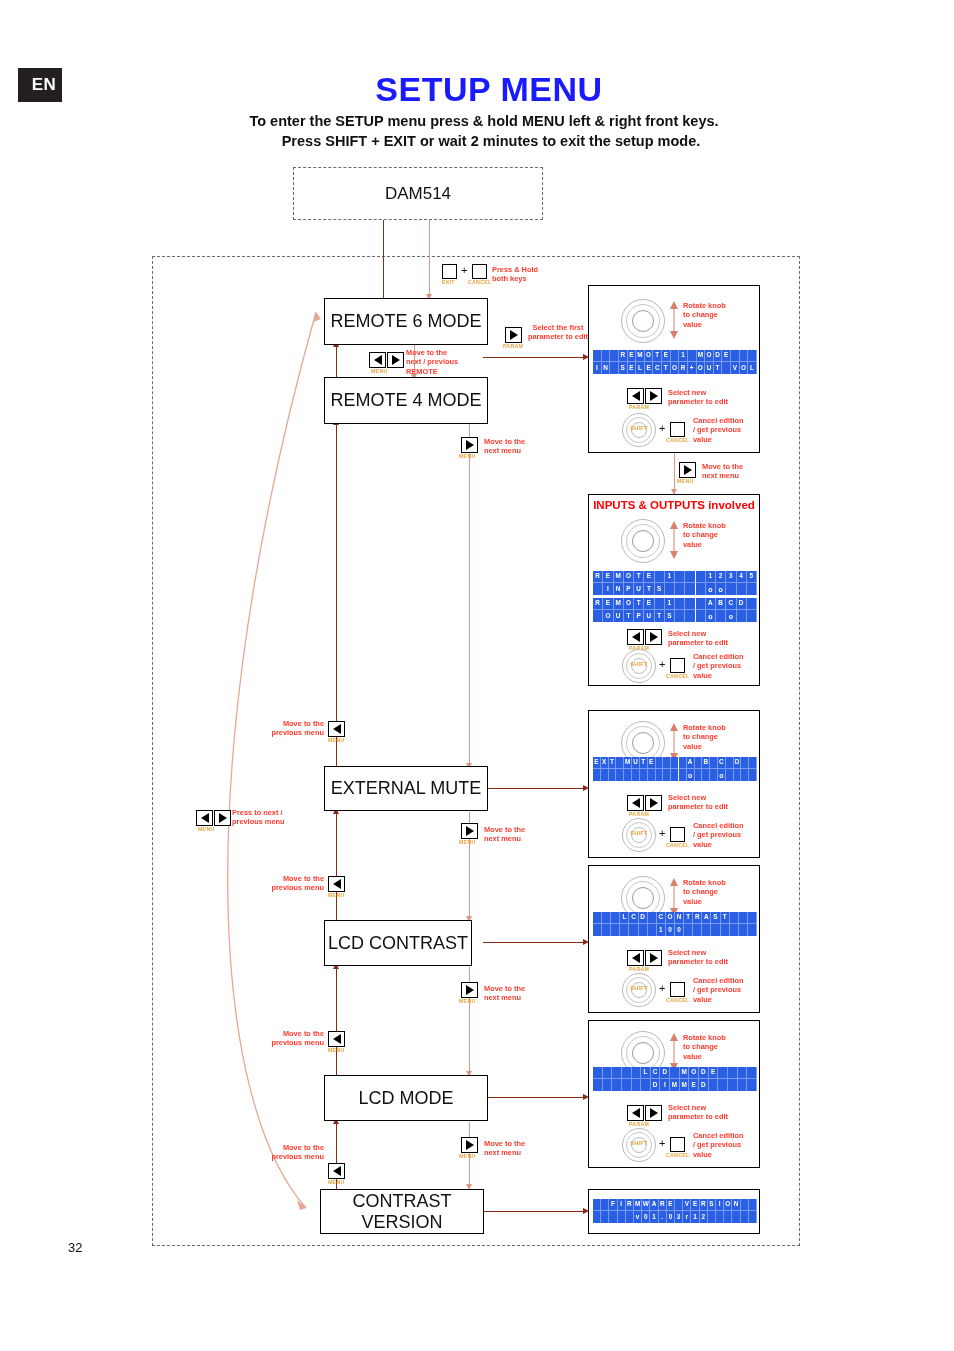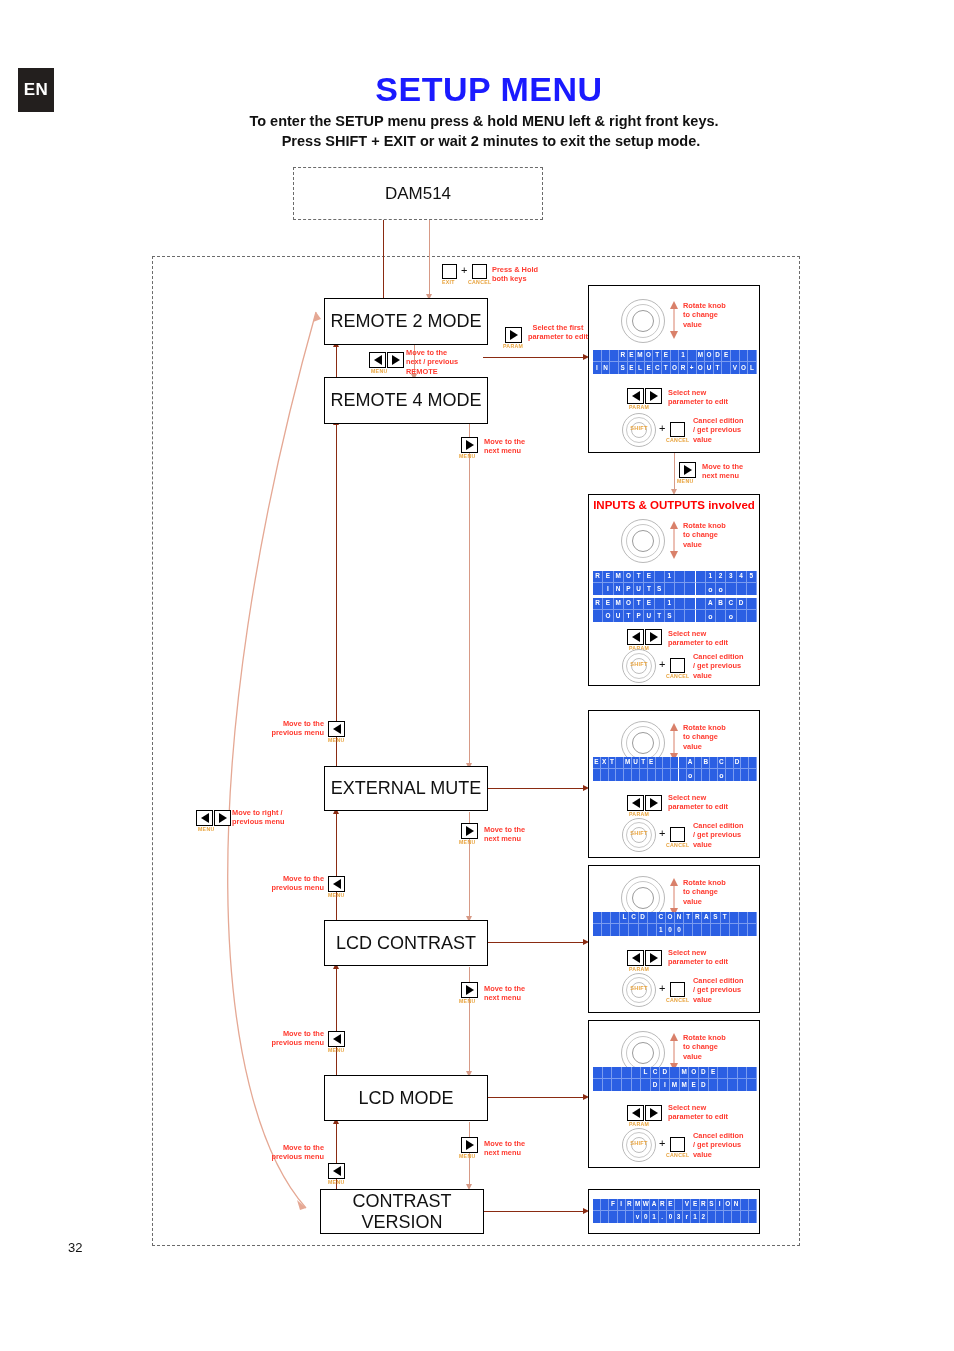--- a/index.html
+++ b/index.html
@@ -1,23 +1,23 @@
 <!DOCTYPE html>
 <html><head>
 <meta charset="utf-8">
 <style>
   html,body{margin:0;padding:0;}
   body{
     width:954px;height:1351px;background:#ffffff;position:relative;
     font-family:"Liberation Sans",sans-serif;overflow:hidden;
   }
   .lang-badge{
-    position:absolute;left:18px;top:68px;width:36px;height:44px;
+    position:absolute;left:18px;top:68px;width:36px;height:34px;
     background:#231f1e;color:#fff;font-weight:bold;font-size:17px;
-    display:flex;align-items:center;justify-content:center;letter-spacing:0.5px;
+    display:flex;align-items:center;justify-content:center;letter-spacing:0.5px;padding-left:8px;
   }
   .page-title{
     position:absolute;left:12px;top:70px;width:954px;text-align:center;
     color:#1a1aff;font-size:34px;font-weight:bold;letter-spacing:0.5px;
   }
   .subtitle{
     position:absolute;left:0;width:954px;text-align:center;
     color:#111;font-size:14.5px;font-weight:bold;padding-left:7px;
   }
   .sub1{top:113px;}
@@ -202,29 +202,29 @@
 
 <div class="keybox" style="left:442px;top:264px;"></div>
 <div class="keylabel" style="left:442px;top:279px;">EXIT</div>
 <div class="plus" style="left:461px;top:264px;">+</div>
 <div class="keybox" style="left:472px;top:264px;"></div>
 <div class="keylabel" style="left:468px;top:279px;">CANCEL</div>
 <div class="note" style="left:492px;top:265px;">Press &amp; Hold
 both keys</div>
 
 <div class="fbox" style="left:324px;top:298px;width:164px;height:47px;">
-  <span>REMOTE 2 MODE</span>
+  <span>REMOTE 6 MODE</span>
 </div>
 <div class="fbox" style="left:324px;top:377px;width:164px;height:47px;">
   <span>REMOTE 4 MODE</span>
 </div>
 <div class="fbox" style="left:324px;top:766px;width:164px;height:45px;">
   <span>EXTERNAL MUTE</span>
 </div>
-<div class="fbox" style="left:324px;top:920px;width:164px;height:46px;">
+<div class="fbox" style="left:324px;top:920px;width:148px;height:46px;">
   <span>LCD CONTRAST</span>
 </div>
 <div class="fbox" style="left:324px;top:1075px;width:164px;height:46px;">
   <span>LCD MODE</span>
 </div>
 <div class="fbox" style="left:320px;top:1189px;width:164px;height:45px;flex-direction:column;">
   <span>CONTRAST</span>
   <span>VERSION</span>
 </div>
 
@@ -267,21 +267,21 @@
 <div class="note rt" style="left:258px;top:719px;width:66px;">Move to the
 previous menu</div>
 
 <div class="arrowkey" style="left:196px;top:810px;">
     <span class="tri-l"></span>
   </div>
 <div class="arrowkey" style="left:214px;top:810px;">
     <span class="tri-r"></span>
   </div>
 <div class="keylabel" style="left:198px;top:826px;">MENU</div>
-<div class="note" style="left:232px;top:808px;">Move to right /
+<div class="note" style="left:232px;top:808px;">Press to next /
 previous menu</div>
 
 <div class="arrowkey" style="left:461px;top:823px;">
     <span class="tri-r"></span>
   </div>
 <div class="keylabel" style="left:459px;top:839px;">MENU</div>
 <div class="note" style="left:484px;top:825px;">Move to the
 next menu</div>
 
 <div class="arrowkey" style="left:328px;top:876px;">

